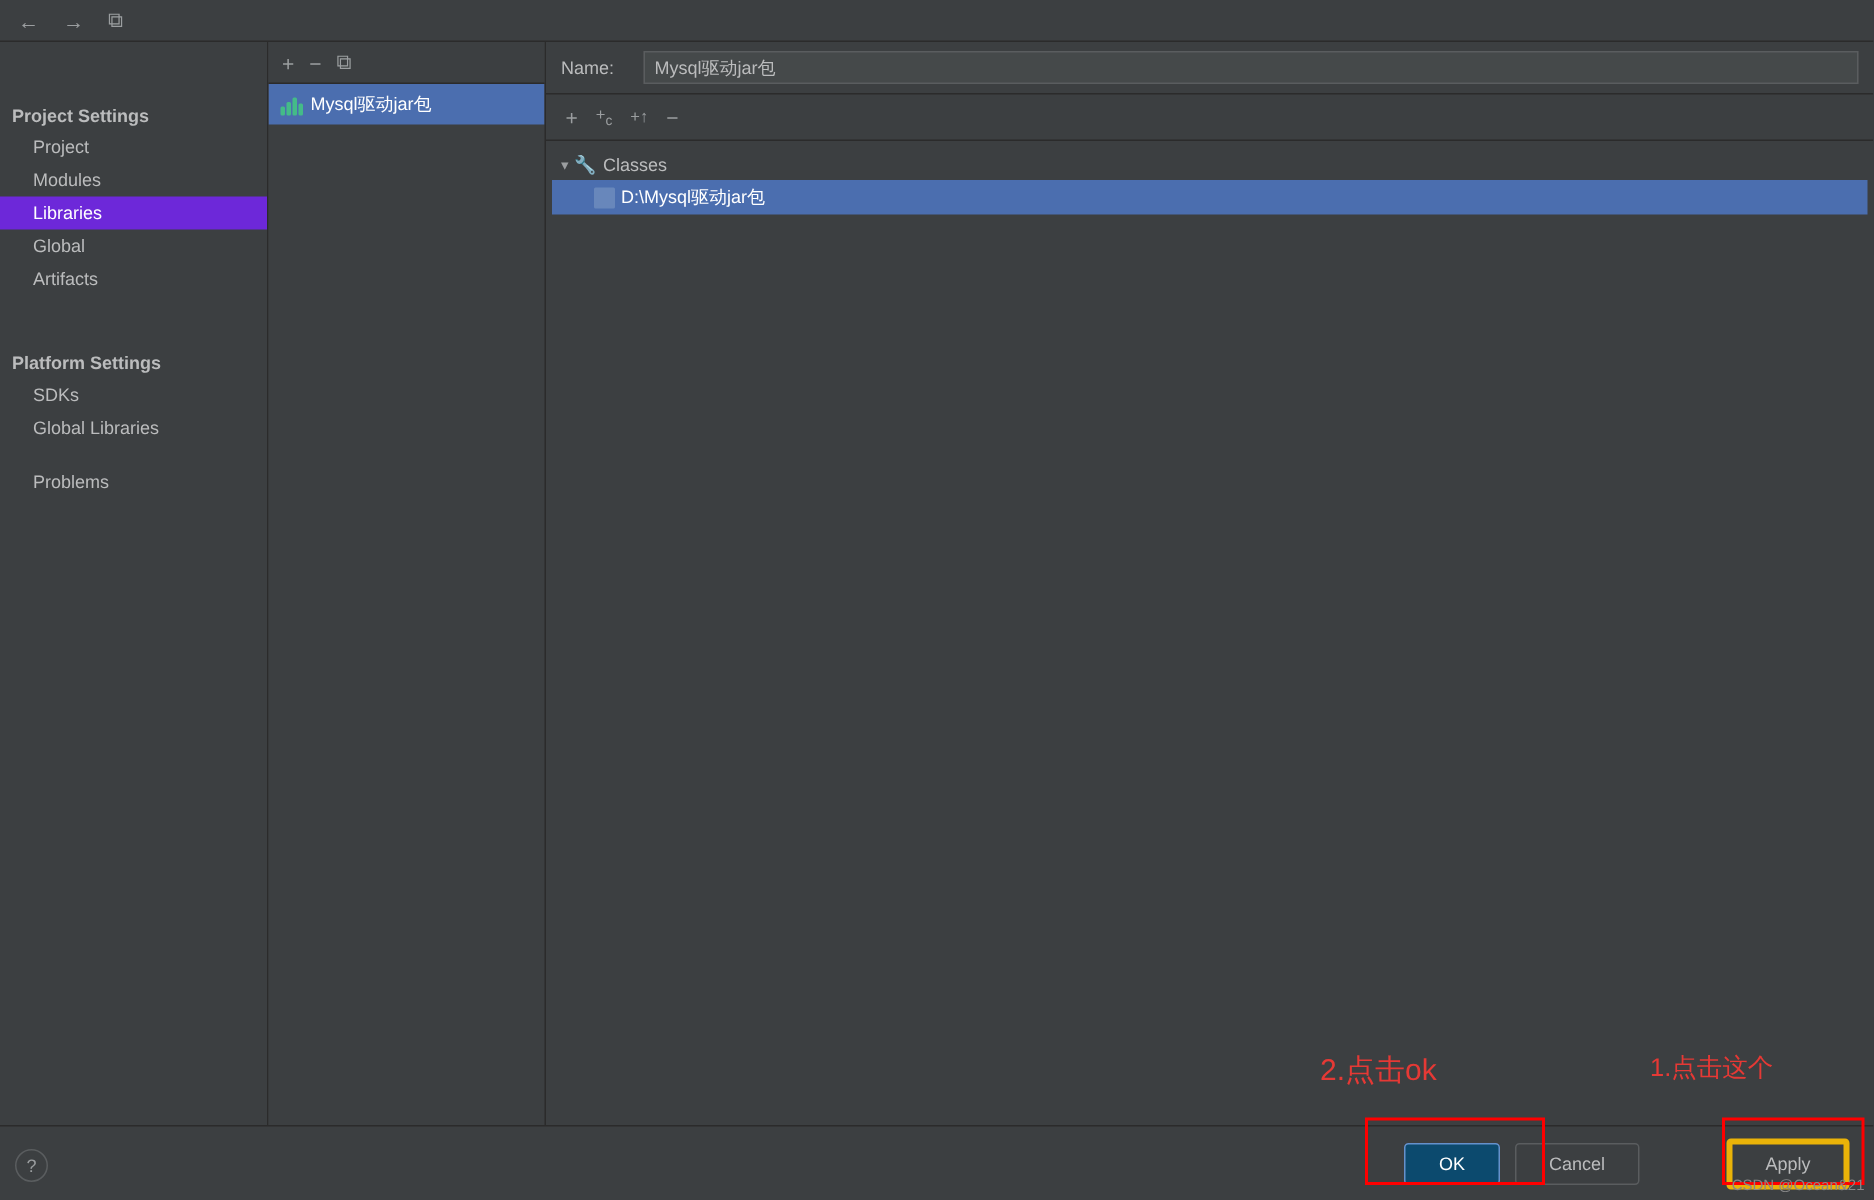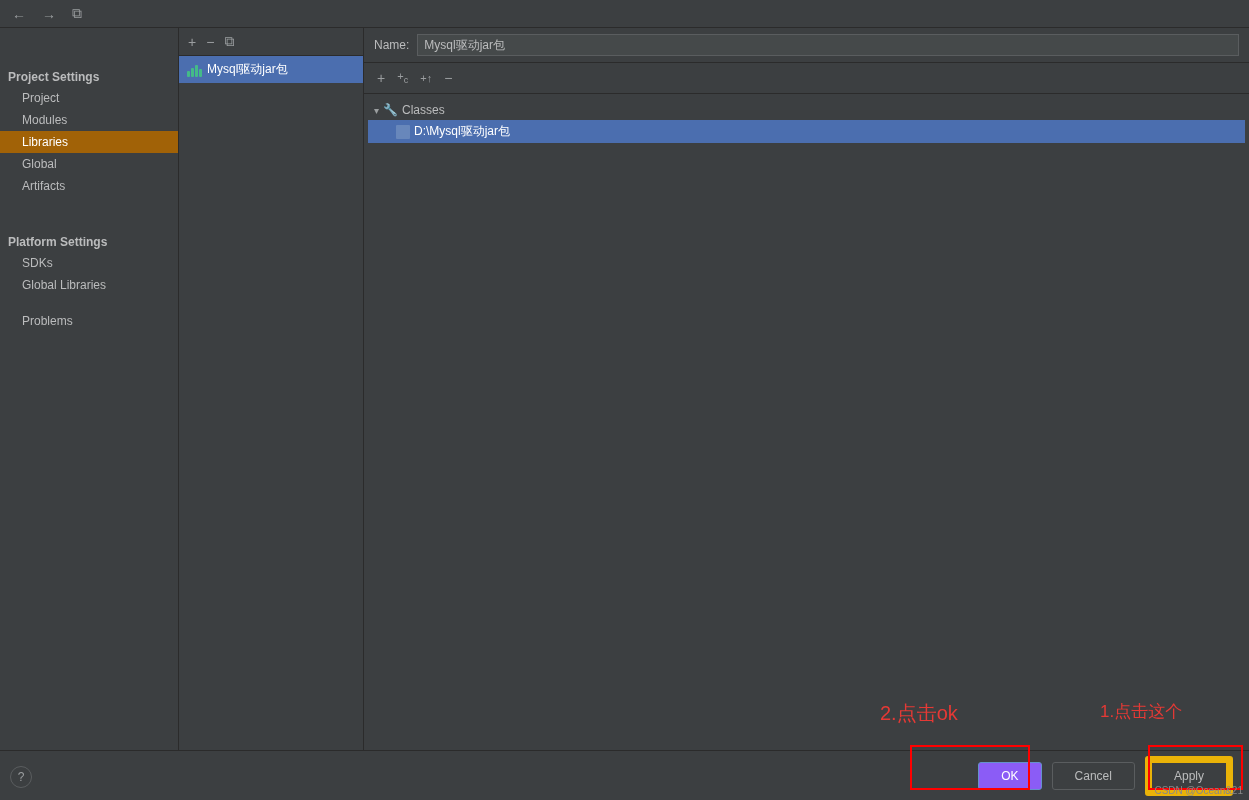--- a/index.html
+++ b/index.html
@@ -68,21 +68,21 @@
     }
 
     .sidebar-item {
       padding: 4px 24px 4px 22px;
       color: #bbbcbd;
       cursor: pointer;
       font-size: 12px;
     }
 
     .sidebar-item.active {
-      background: #a16207;
+      background: #6d28d9;
       color: #ffffff;
     }
 
     
     .library-panel {
       width: 185px;
       background: #3c3f41;
       border-right: 1px solid #2b2b2b;
       display: flex;
       flex-direction: column;
@@ -133,21 +133,21 @@
       flex: 1;
       display: flex;
       flex-direction: column;
       background: #3c3f41;
     }
 
     .name-bar {
       display: flex;
       align-items: center;
       padding: 6px 10px;
-      gap: 8px;
+      gap: 20px;
       border-bottom: 1px solid #2b2b2b;
     }
 
     .name-label {
       color: #bbbcbd;
       font-size: 12px;
       flex-shrink: 0;
     }
 
     .name-input {
@@ -215,35 +215,36 @@
     }
 
     .action-btn {
       padding: 6px 22px;
       font-size: 12px;
       cursor: pointer;
       border-radius: 3px;
     }
 
     .btn-ok {
-      background: #8b5cf6;
+      background: #0c4a6e;
       color: #ffffff;
       border: 1px solid #6591cc;
     }
 
     .btn-cancel {
       background: #3c3f41;
       color: #bbbcbd;
       border: 1px solid #5a5d5f;
     }
 
     .btn-apply {
       background: #3c3f41;
       color: #bbbcbd;
-      border: 7px solid #eab308;
+      border: 4px solid #eab308;
+      margin-left: 48px;
     }
 
     
     .help-btn {
       position: absolute;
       bottom: 12px;
       left: 10px;
       width: 22px;
       height: 22px;
       border-radius: 50%;

